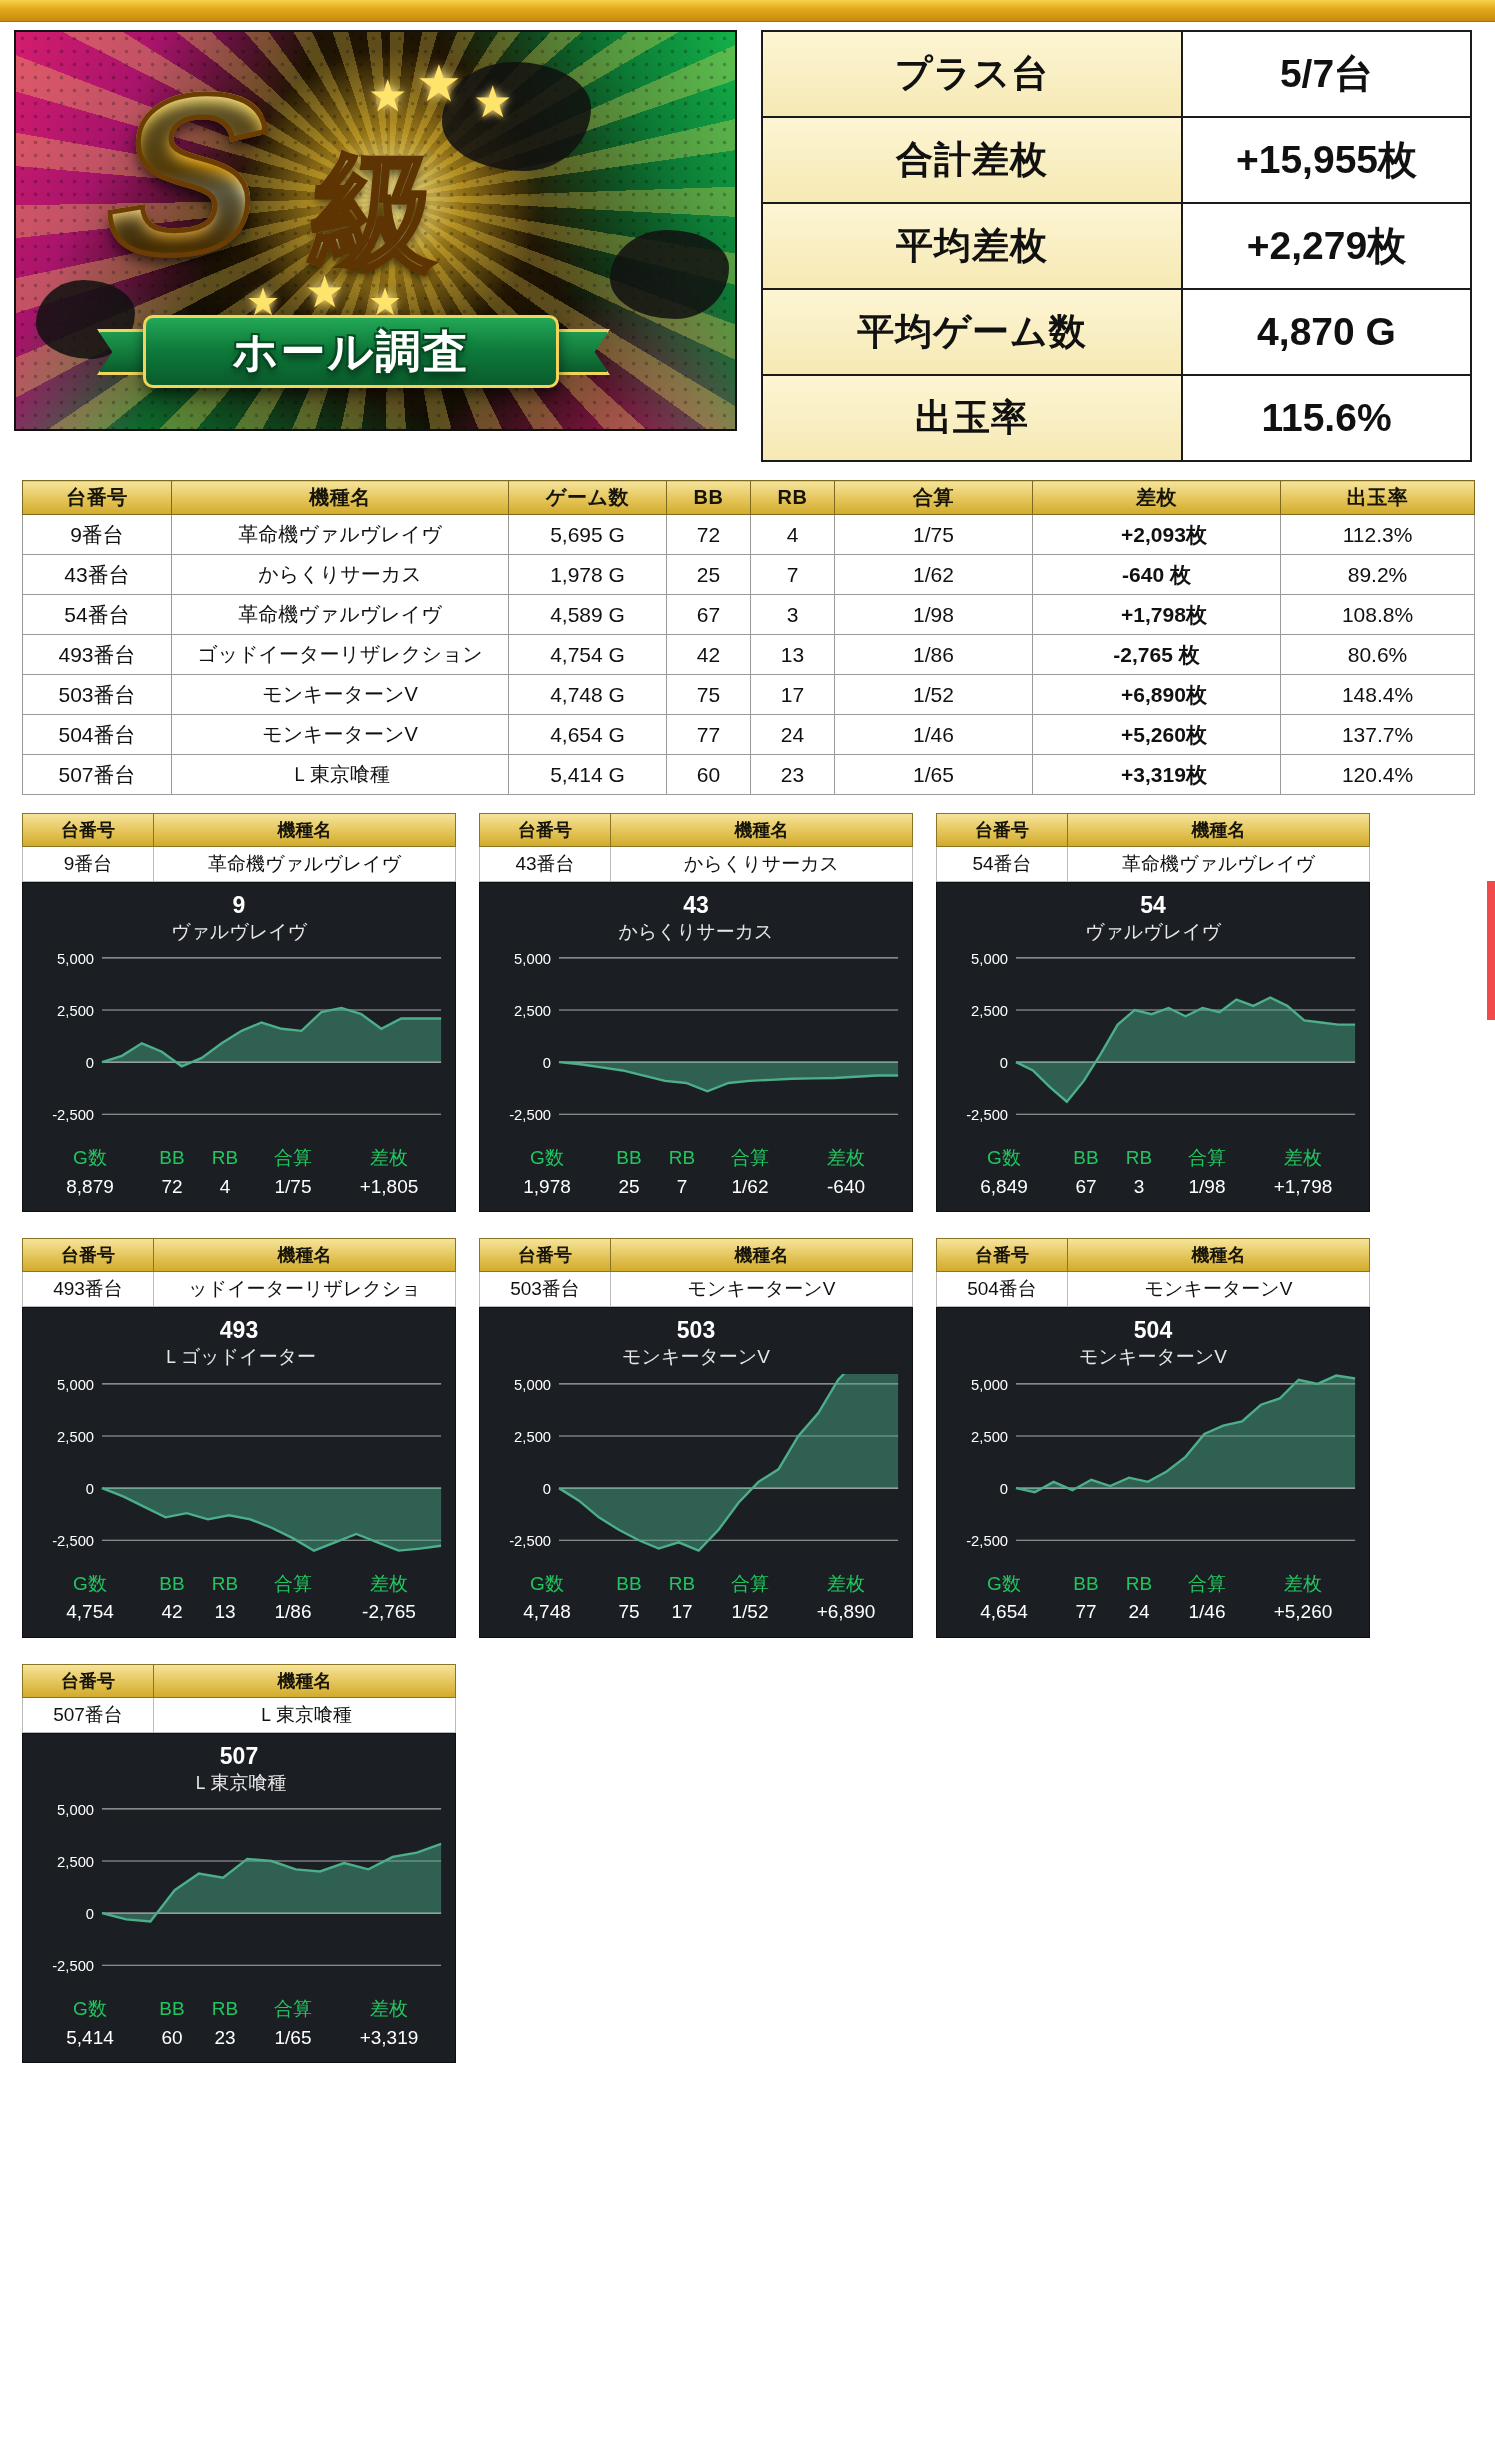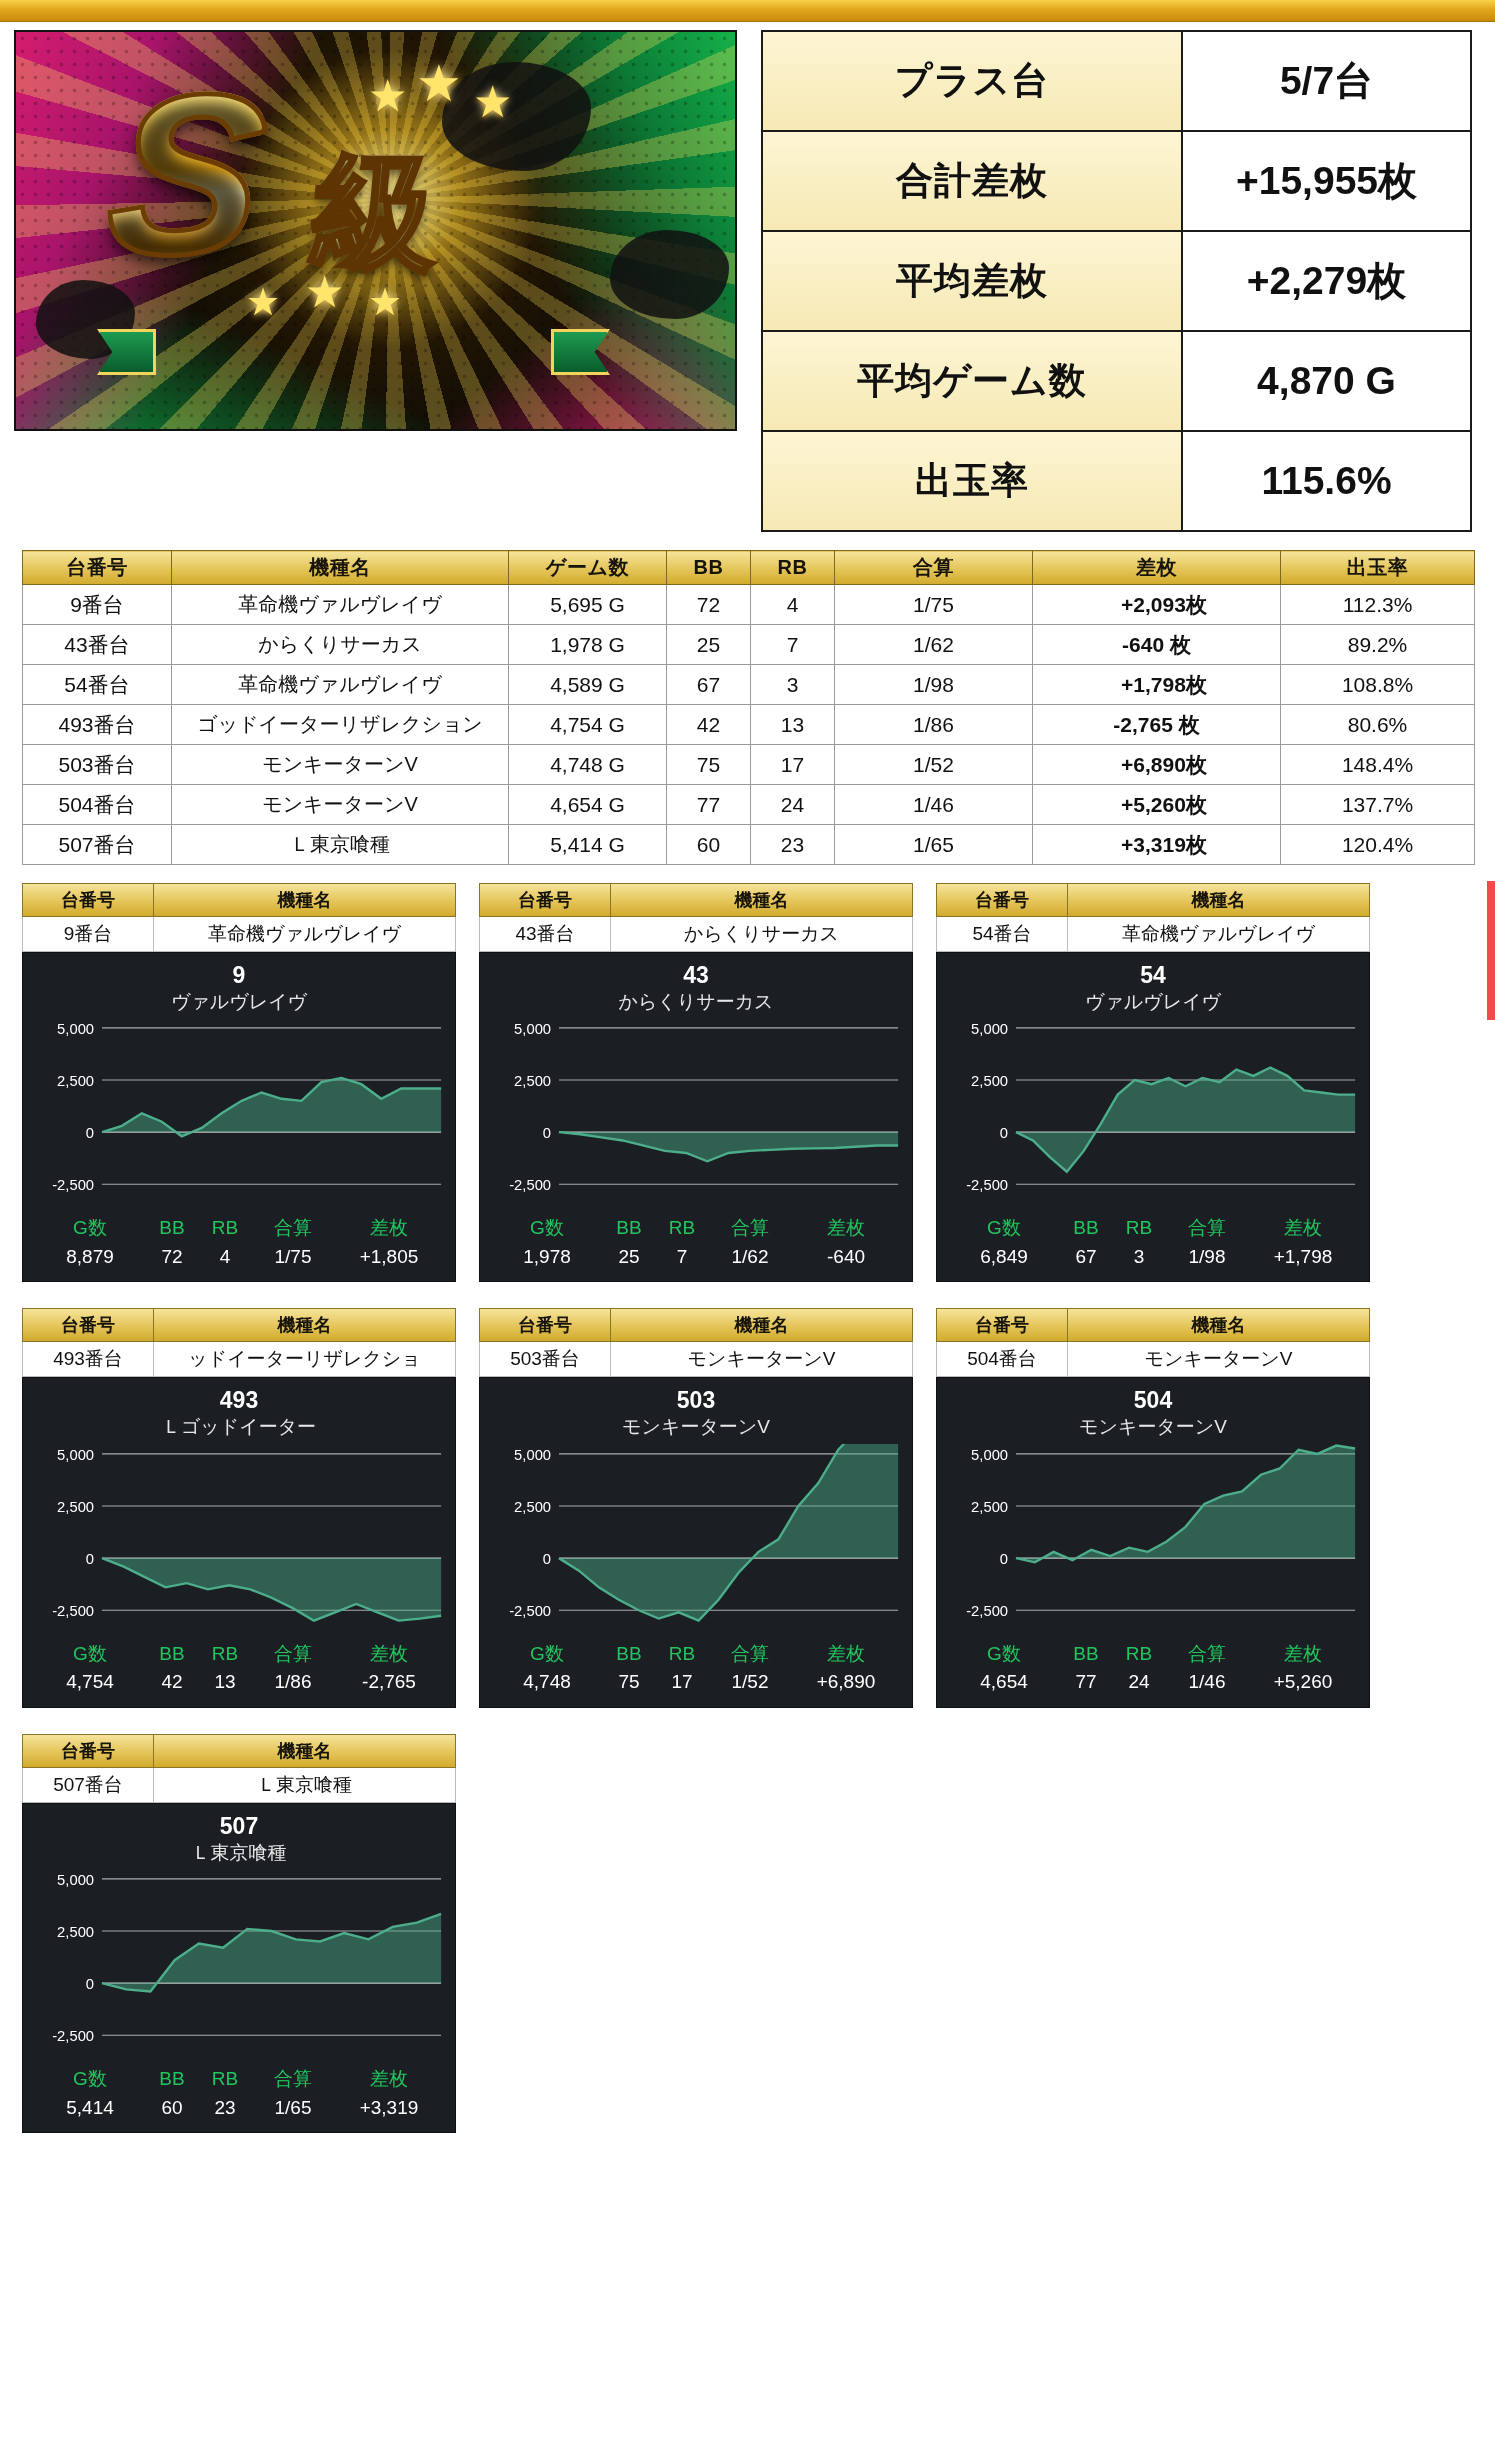--- a/index.html
+++ b/index.html
@@ -125,21 +125,21 @@
 
   
   .summary {
     width: 711px;
     margin-left: 24px;
     border-collapse: collapse;
     table-layout: fixed;
   }
   .summary td {
     border: 2px solid #1b1b1b;
-    height: 100px;
+    height: 86px;
     text-align: center;
     vertical-align: middle;
   }
   .summary td.lbl {
     width: 420px;
     background: linear-gradient(180deg,#fdf5d4 0%, #f6e9b4 100%);
     font-size: 37px;
     font-weight: bold;
     color: #111;
     letter-spacing: 1px;
@@ -282,20 +282,23 @@
 
       <div class="star" style="left:352px; top:38px; font-size:44px;">★</div>
       <div class="star" style="left:400px; top:22px; font-size:51px;">★</div>
       <div class="star" style="left:457px; top:44px; font-size:44px;">★</div>
       <div class="star" style="left:230px; top:248px; font-size:38px;">★</div>
       <div class="star" style="left:289px; top:234px; font-size:44px;">★</div>
       <div class="star" style="left:352px; top:248px; font-size:38px;">★</div>
 
       <div class="ribbon-tail l"></div>
       <div class="ribbon-tail r"></div>
+      <div class="ribbon">
+        <span>ホール調査</span>
+      </div>
     </div>
 
     <table class="summary">
       <tbody>
         <tr>
           <td class="lbl">プラス台</td>
           <td class="val">5/7台</td>
         </tr>
         <tr>
           <td class="lbl">合計差枚</td>

